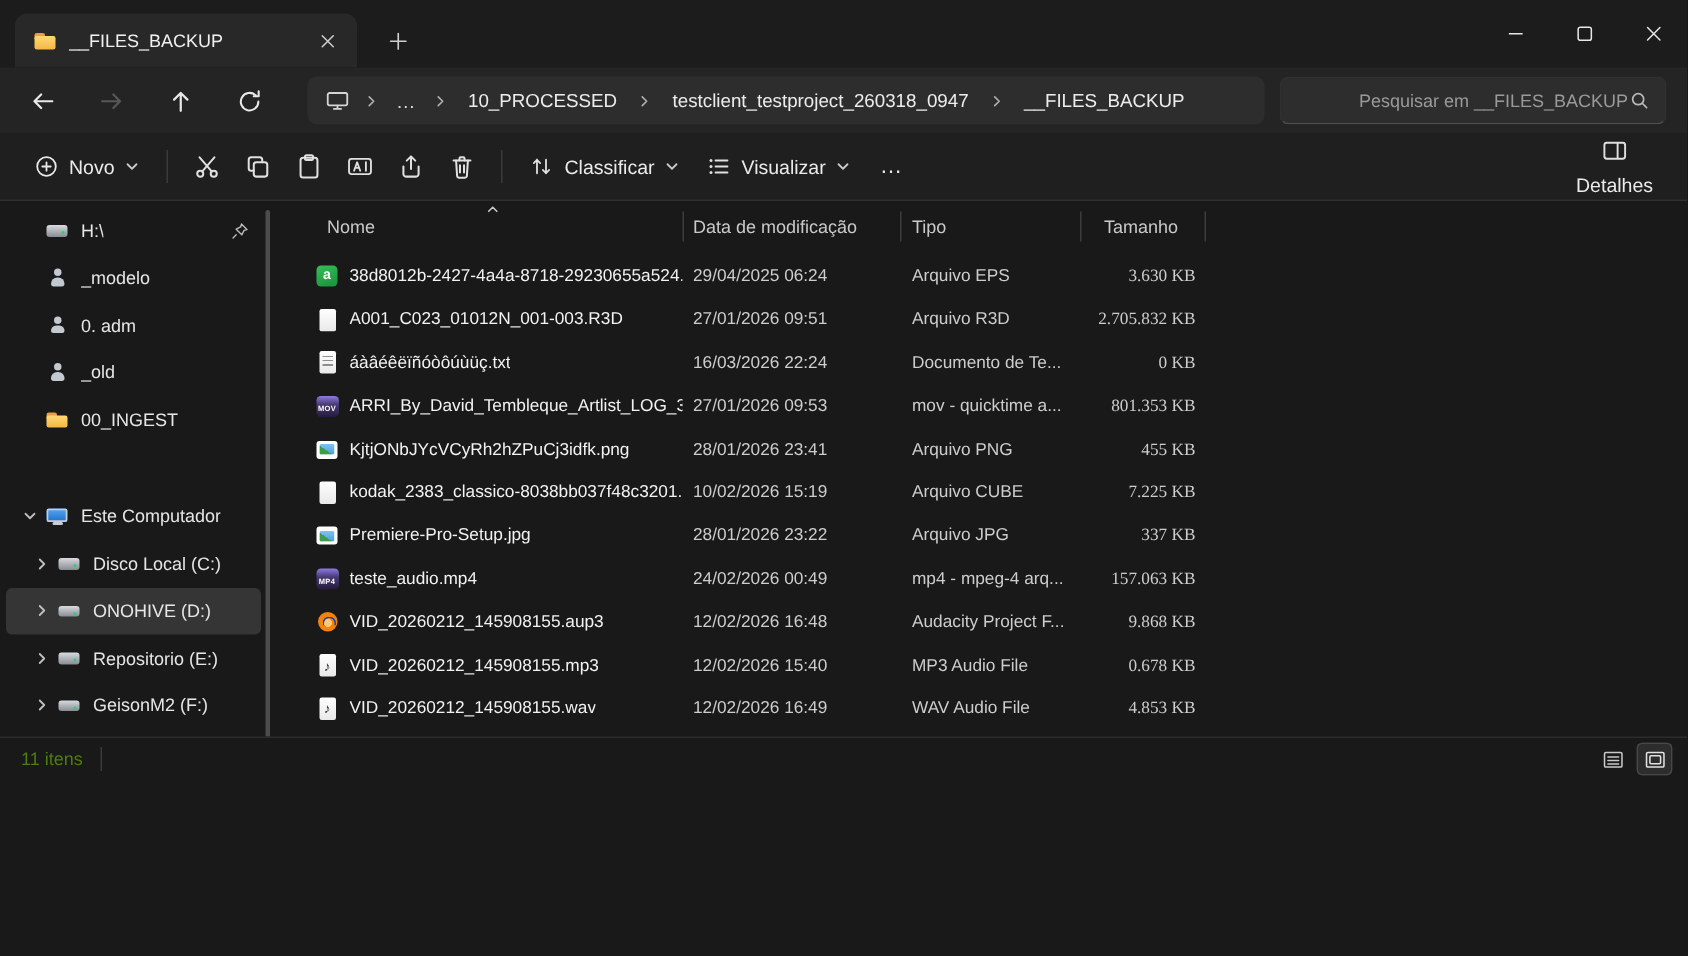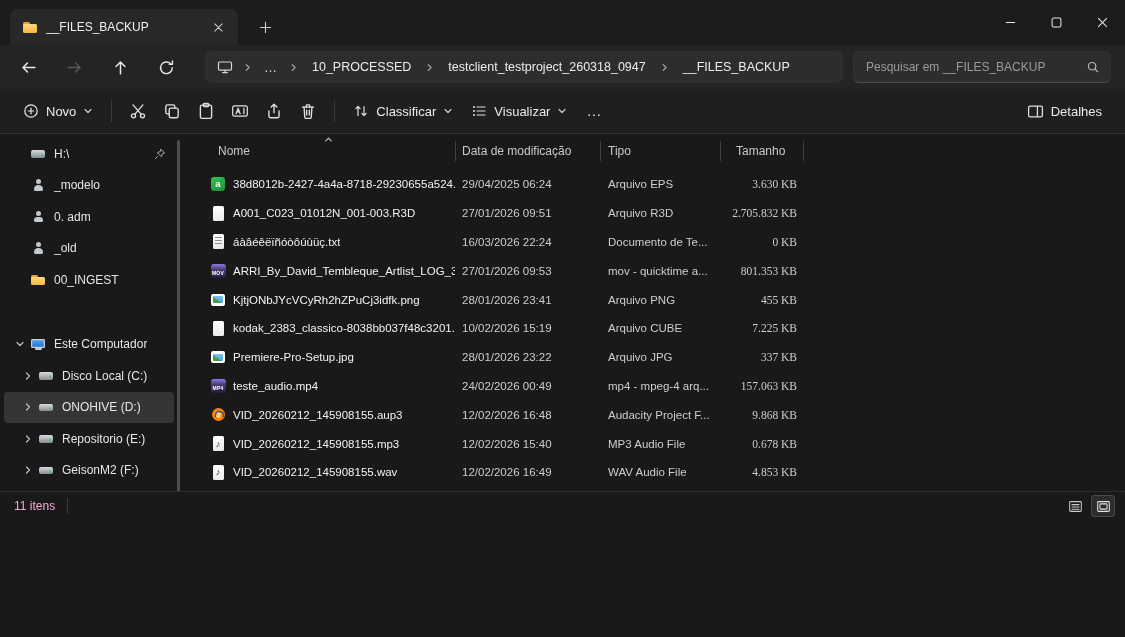--- a/index.html
+++ b/index.html
@@ -40,34 +40,34 @@
   .bc-item { padding:0 8px; font-size:12.5px; color:#ececec; white-space:nowrap; }
   .bc-sep { display:flex; align-items:center; padding:0 4px; color:#b0b0b0; }
   .bc-ellipsis { padding:0 6px; color:#d8d8d8; font-size:13px; }
   .searchbox {
     position:absolute; right:14px; top:6px; width:258px; height:32px;
     background:#2d2d2d; border:1px solid #303030; border-bottom-color:#4d4d4d;
     border-radius:6px; display:flex; align-items:center; padding:0 10px 0 12px;
   }
   .searchbox input {
     flex:1; background:transparent; border:none; outline:none;
-    color:#d946ef; font-size:12px; font-family:inherit; min-width:0;
+    color:#d946ef; font-size:12px; font-family:inherit; min-width:0;margin-left:40px;
   }
   .searchbox input::placeholder { color:#9a9a9a; }
 
   
   .toolbar {
     position:absolute; left:0; top:89px; right:0; height:45px; background:#1f1f1f;
     border-bottom:1px solid #2f2f2f;
     display:flex; align-items:center; padding:0 14px;
   }
   .tbtn { display:flex; align-items:center; gap:7px; padding:7px 9px; border-radius:5px; font-size:13px; color:#ebebeb; white-space:nowrap; }
   .tbtn-icononly { padding:8px 8px; }
   .tsep { width:1px; height:22px; background:#3a3a3a; margin:0 9px; }
-  .tb-right { margin-left:auto; }
+  .tb-right { margin-left:auto;flex-direction:column; }
   .more-dots { font-size:15px; color:#e6e6e6; line-height:10px; padding:0 2px; }
 
   
   .content { position:absolute; left:0; top:134px; right:0; bottom:29px; background:#191919; }
 
   
   .sidebar { position:absolute; left:0; top:0; width:186px; bottom:0; padding-top:4px; }
   .sb-item {
     height:31.5px; display:flex; align-items:center; margin:0 12px 0 4px;
     border-radius:4px; gap:0; font-size:12px; color:#e6e6e6; position:relative;
@@ -139,21 +139,21 @@
   .fi[data-icon="eps"]::after { content:"a"; position:absolute; inset:0; text-align:center; line-height:15px;
     font-size:9.5px; font-weight:700; color:#fff; }
   .fi[data-icon="aup3"]::before { content:""; position:absolute; inset:1.5px; border-radius:50%;
     background:radial-gradient(circle at 50% 55%,#ffc673 0 28%,#f2830d 30%); }
   .fi[data-icon="aup3"]::after { content:""; position:absolute; left:4.5px; top:4px; width:7px; height:5px;
     border:1.5px solid #1c3fae; border-bottom:none; border-radius:6px 6px 0 0; }
 
   
   .statusbar {
     position:absolute; left:0; bottom:0; right:0; height:29px; background:#191919;
-    border-top:1px solid #2c2c2c; display:flex; align-items:center; padding:0 10px 0 14px; color:#f9a8d4;
+    border-top:1px solid #2c2c2c; display:flex; align-items:center; padding:0 10px 0 14px; color:#4d7c0f;
   }
   .vdiv { width:1px; height:16px; background:#3a3a3a; margin-left:12px; }
   .status-views { margin-left:auto; display:flex; gap:4px; }
   .sv-btn { width:24px; height:22px; display:flex; align-items:center; justify-content:center; border-radius:4px; }
   .sv-btn.active { background:#2d2d2d; box-shadow:inset 0 0 0 1px #474747; }
 
   svg { display:block; }
 </style>
 </head>
 <body>

